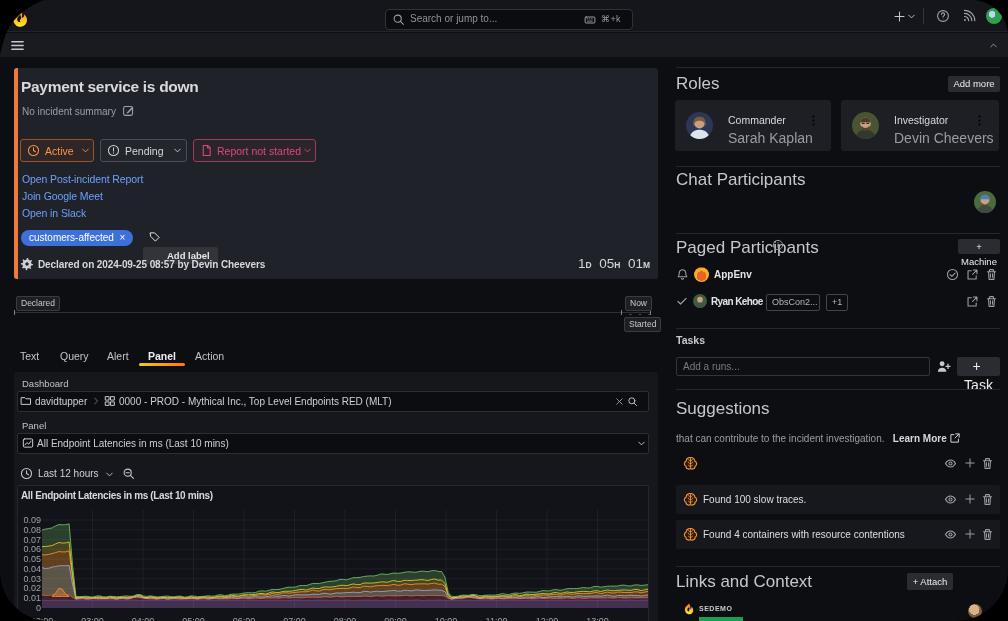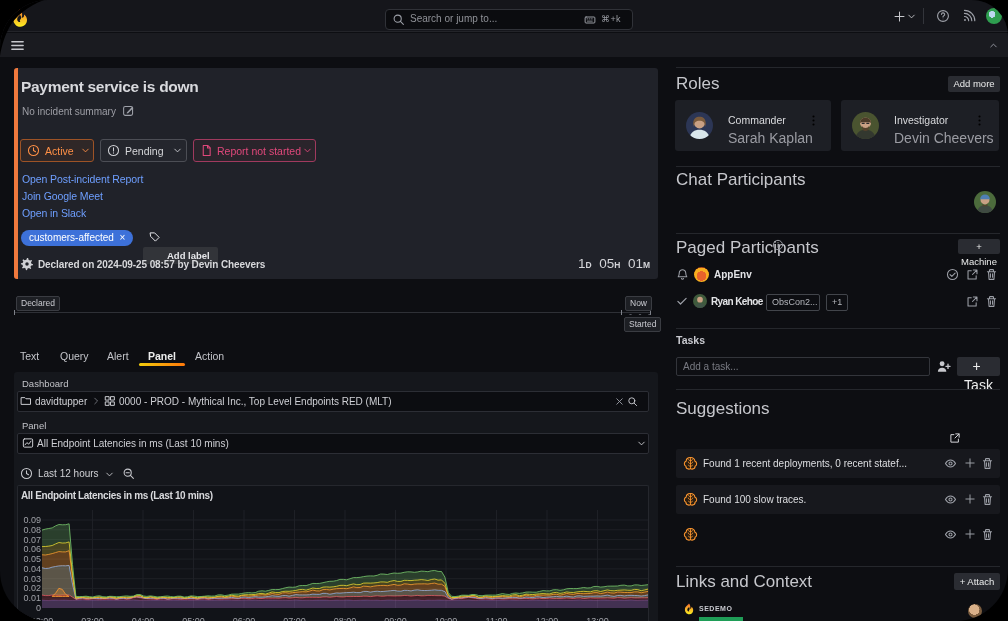--- a/index.html
+++ b/index.html
@@ -384,36 +384,34 @@
       <path d="M6.5 3.5 H2.5 V13.5 H12.5 V9.5"></path>
       <path d="M9 2.5 H13.5 V7 M13.3 2.7 L8 8"></path>
     </svg>
 <svg class="i" style="left:985px;top:295px" width="13" height="13" viewBox="0 0 16 16" fill="none" stroke="#9da0a8" stroke-width="1.3" stroke-linecap="round" stroke-linejoin="round">
       <path d="M3 4.5 H13 M5.5 4.5 V3 a1 1 0 0 1 1-1 H9.5 a1 1 0 0 1 1 1 V4.5 M4.3 4.5 L5 14 H11 L11.7 4.5"></path>
       <path d="M6.7 7 V11.5 M9.3 7 V11.5"></path>
     </svg>
 <div class="hr" style="top:328px"></div>
 <div class="shead" style="top:334px;font-weight:700;font-size:10.5px;color:#c9cad0">Tasks</div>
 <div class="abs" style="left:676px;top:357px;width:254px;height:19px;border:1px solid #33353b;border-radius:2px;background:#0e0f13"></div>
-<div class="abs" style="left:683px;top:361px;font-size:10px;color:#787a82">Add a task...</div>
+<div class="abs" style="left:683px;top:361px;font-size:10px;color:#787a82">Add a runs...</div>
 <svg class="i" style="left:936px;top:359px" width="15" height="15" viewBox="0 0 16 16" fill="none" stroke="#9da0a8" stroke-width="1.3" stroke-linecap="round" stroke-linejoin="round">
       <circle cx="6.5" cy="5" r="2.6" fill="#c7c8cd" stroke="none"></circle>
       <path d="M2 13.5 c0-2.8 2-4.3 4.5-4.3 s4.5 1.5 4.5 4.3 Z" fill="#c7c8cd" stroke="none"></path>
       <path d="M12.8 5.5 V10 M10.6 7.8 H15" stroke="#c7c8cd" stroke-width="1.4"></path>
     </svg>
 <div class="sbtn" style="left:957px;top:357px;width:43px;height:19px;line-height:19px;font-size:14px">+&nbsp; Task</div>
 <div class="hr" style="top:389px"></div>
 <div class="shead" style="top:399px">Suggestions</div>
+<div class="para" style="top:433px">that can contribute to the incident investigation. &nbsp;&nbsp;<span style="color:#d8d9dd;font-weight:700">Learn More</span></div>
 <svg class="i" style="left:949px;top:432px" width="12" height="12" viewBox="0 0 16 16" fill="none" stroke="#d8d9dd" stroke-width="1.3" stroke-linecap="round" stroke-linejoin="round">
       <path d="M6.5 3.5 H2.5 V13.5 H12.5 V9.5"></path>
       <path d="M9 2.5 H13.5 V7 M13.3 2.7 L8 8"></path>
     </svg>
-<div class="sugg" style="top:449px">
-      <div class="t">Found 1 recent deployments, 0 recent statef...</div>
-    </div>
 <svg class="i" style="left:683px;top:456px" width="15" height="15" viewBox="0 0 16 16">
       <path d="M8 1.6 C5 1.6 3.4 3.4 3.4 5.4 c-1.2.5-2 1.5-2 2.9 0 1.2.7 2.2 1.7 2.7 0 1.8 1.5 3 3.2 3 .7 0 1.3-.2 1.7-.5.4.3 1 .5 1.7.5 1.7 0 3.2-1.2 3.2-3 1-.5 1.7-1.5 1.7-2.7 0-1.4-.8-2.4-2-2.9 0-2-1.6-3.8-4.6-3.8Z" fill="#2a1d10" stroke="#ff9830" stroke-width="1.1"></path>
       <path d="M8 2.2 V13.8 M8 5 C6.8 5 6 4.4 6 3.4 M8 8 C6.6 8 5.6 7.2 5.6 6 M8 11 C6.8 11 6 10.4 6 9.4 M8 5 C9.2 5 10 4.4 10 3.4 M8 8 C9.4 8 10.4 7.2 10.4 6 M8 11 C9.2 11 10 10.4 10 9.4" stroke="#ff9830" stroke-width="0.9" fill="none"></path>
     </svg>
 <svg class="i" style="left:944px;top:457px" width="13" height="13" viewBox="0 0 16 16" fill="none" stroke="#9da0a8" stroke-width="1.3" stroke-linecap="round" stroke-linejoin="round">
       <path d="M1.8 8 C3.5 5 5.5 3.8 8 3.8 S12.5 5 14.2 8 C12.5 11 10.5 12.2 8 12.2 S3.5 11 1.8 8 Z"></path>
       <circle cx="8" cy="8" r="1.9"></circle>
     </svg>
 <svg class="i" style="left:964px;top:457px" width="12" height="12" viewBox="0 0 16 16" fill="none" stroke="#9da0a8" stroke-width="1.3" stroke-linecap="round" stroke-linejoin="round">
       <path d="M8 2.5 V13.5 M2.5 8 H13.5"></path>
@@ -433,38 +431,41 @@
       <path d="M1.8 8 C3.5 5 5.5 3.8 8 3.8 S12.5 5 14.2 8 C12.5 11 10.5 12.2 8 12.2 S3.5 11 1.8 8 Z"></path>
       <circle cx="8" cy="8" r="1.9"></circle>
     </svg>
 <svg class="i" style="left:964px;top:493px" width="12" height="12" viewBox="0 0 16 16" fill="none" stroke="#9da0a8" stroke-width="1.3" stroke-linecap="round" stroke-linejoin="round">
       <path d="M8 2.5 V13.5 M2.5 8 H13.5"></path>
     </svg>
 <svg class="i" style="left:981px;top:493px" width="13" height="13" viewBox="0 0 16 16" fill="none" stroke="#9da0a8" stroke-width="1.3" stroke-linecap="round" stroke-linejoin="round">
       <path d="M3 4.5 H13 M5.5 4.5 V3 a1 1 0 0 1 1-1 H9.5 a1 1 0 0 1 1 1 V4.5 M4.3 4.5 L5 14 H11 L11.7 4.5"></path>
       <path d="M6.7 7 V11.5 M9.3 7 V11.5"></path>
     </svg>
+<div class="sugg" style="top:520px">
+      <div class="t">Found 4 containers with resource contentions</div>
+    </div>
 <svg class="i" style="left:683px;top:527px" width="15" height="15" viewBox="0 0 16 16">
       <path d="M8 1.6 C5 1.6 3.4 3.4 3.4 5.4 c-1.2.5-2 1.5-2 2.9 0 1.2.7 2.2 1.7 2.7 0 1.8 1.5 3 3.2 3 .7 0 1.3-.2 1.7-.5.4.3 1 .5 1.7.5 1.7 0 3.2-1.2 3.2-3 1-.5 1.7-1.5 1.7-2.7 0-1.4-.8-2.4-2-2.9 0-2-1.6-3.8-4.6-3.8Z" fill="#2a1d10" stroke="#ff9830" stroke-width="1.1"></path>
       <path d="M8 2.2 V13.8 M8 5 C6.8 5 6 4.4 6 3.4 M8 8 C6.6 8 5.6 7.2 5.6 6 M8 11 C6.8 11 6 10.4 6 9.4 M8 5 C9.2 5 10 4.4 10 3.4 M8 8 C9.4 8 10.4 7.2 10.4 6 M8 11 C9.2 11 10 10.4 10 9.4" stroke="#ff9830" stroke-width="0.9" fill="none"></path>
     </svg>
 <svg class="i" style="left:944px;top:528px" width="13" height="13" viewBox="0 0 16 16" fill="none" stroke="#9da0a8" stroke-width="1.3" stroke-linecap="round" stroke-linejoin="round">
       <path d="M1.8 8 C3.5 5 5.5 3.8 8 3.8 S12.5 5 14.2 8 C12.5 11 10.5 12.2 8 12.2 S3.5 11 1.8 8 Z"></path>
       <circle cx="8" cy="8" r="1.9"></circle>
     </svg>
 <svg class="i" style="left:964px;top:528px" width="12" height="12" viewBox="0 0 16 16" fill="none" stroke="#9da0a8" stroke-width="1.3" stroke-linecap="round" stroke-linejoin="round">
       <path d="M8 2.5 V13.5 M2.5 8 H13.5"></path>
     </svg>
 <svg class="i" style="left:981px;top:528px" width="13" height="13" viewBox="0 0 16 16" fill="none" stroke="#9da0a8" stroke-width="1.3" stroke-linecap="round" stroke-linejoin="round">
       <path d="M3 4.5 H13 M5.5 4.5 V3 a1 1 0 0 1 1-1 H9.5 a1 1 0 0 1 1 1 V4.5 M4.3 4.5 L5 14 H11 L11.7 4.5"></path>
       <path d="M6.7 7 V11.5 M9.3 7 V11.5"></path>
     </svg>
 <div class="hr" style="top:566px"></div>
 <div class="shead" style="top:572px">Links and Context</div>
-<div class="sbtn" style="left:954px;top:573px;width:46px;height:17px;line-height:17px">+ Attach</div>
+<div class="sbtn" style="left:907px;top:573px;width:46px;height:17px;line-height:17px">+ Attach</div>
 <svg class="i" style="left:683px;top:603px" width="12" height="12" viewBox="0 0 100 100" fill="none" opacity="1">
       <defs>
         <linearGradient id="g683603" x1="0" y1="1" x2="0" y2="0">
           <stop offset="0" stop-color="#fcee1f"></stop>
           <stop offset="0.5" stop-color="#f8b229"></stop>
           <stop offset="1" stop-color="#f2682c"></stop>
         </linearGradient>
       </defs>
       <path d="M50 4 C38 22 18 26 16 52 C15 74 30 94 52 94 C74 94 86 76 85 58 C84 44 76 36 70 32 C72 44 64 50 58 48 C64 38 62 18 50 4 Z M50 34 C56 42 58 52 52 58 C48 62 48 66 52 70 C44 72 36 66 36 56 C36 46 44 42 50 34 Z" fill="url(#g683603)"></path>
     </svg>

